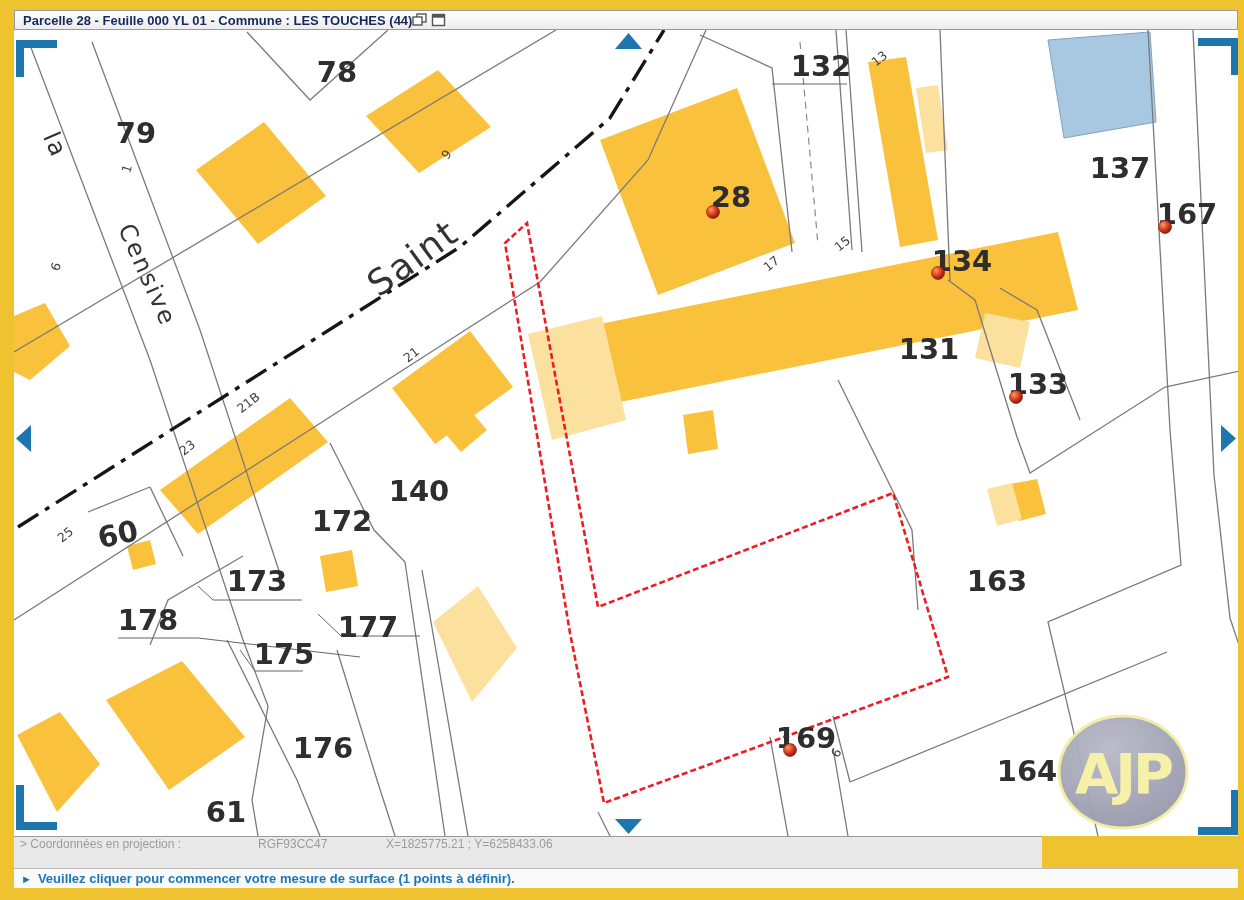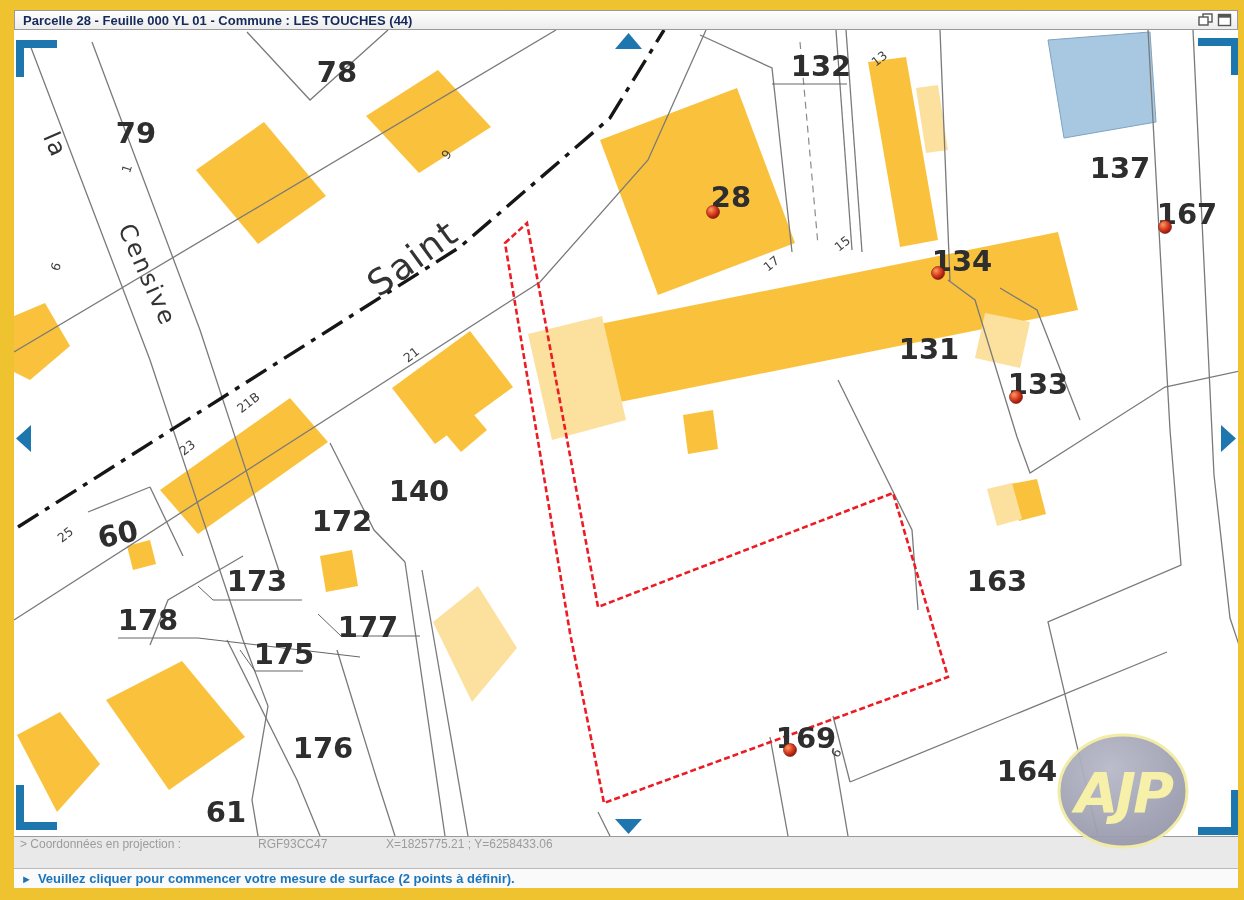--- a/index.html
+++ b/index.html
@@ -5,21 +5,21 @@
   html,body{margin:0;padding:0;}
   body{
     width:1244px;height:900px;position:relative;overflow:hidden;
     background:#EFC22F;
     font-family:"Liberation Sans",sans-serif;
   }
   .titlebar{
     position:absolute;left:14px;top:10px;width:1224px;height:20px;
     background:linear-gradient(#ffffff,#ececec);
     border:1px solid #9a9a9a;box-sizing:border-box;
-    display:flex;align-items:center;justify-content:space-between;
+    display:flex;align-items:center;justify-content:flex-start;
     padding:0 4px 0 8px;
   }
   .title{font-size:13px;font-weight:bold;color:#16295B;white-space:nowrap;}
   .winctl{display:flex;gap:3px;align-items:center;}
   .winctl svg{display:block;}
   .map{
     position:absolute;left:14px;top:30px;width:1224px;height:806px;
     background:#ffffff;cursor:crosshair;
   }
   .map svg{display:block;}
@@ -28,33 +28,33 @@
   .bldb{fill:#A8C7E0;stroke:#7FA3C4;stroke-width:1;}
   .pl{fill:none;stroke:#7a7a7a;stroke-width:1.3;}
   .pld{fill:none;stroke:#8a8a8a;stroke-width:1.2;stroke-dasharray:7 5;}
   .ld{fill:none;stroke:#666;stroke-width:1;}
   .center{fill:none;stroke:#161616;stroke-width:3.4;stroke-dasharray:24 8 5 8;}
   .red{fill:none;stroke:#EC1C24;stroke-width:2.6;stroke-dasharray:6 3;stroke-linejoin:miter;}
   .pnum{font-family:"DejaVu Sans",sans-serif;font-weight:bold;font-size:29px;fill:#2e2e2e;text-anchor:middle;}
   .snum{font-family:"DejaVu Sans",sans-serif;font-size:12.5px;fill:#3f3f3f;text-anchor:middle;}
   .street{font-family:"DejaVu Sans",sans-serif;fill:#333;text-anchor:middle;letter-spacing:2px;}
   .statusbar{
-    position:absolute;left:14px;top:836px;width:1224px;height:32px;
+    position:absolute;left:14px;top:836px;width:1028px;height:32px;
     background:#E9E9E9;border-top:1px solid #9a9a9a;box-sizing:border-box;
     font-size:12px;color:#9C9C9C;line-height:15px;overflow:hidden;
   }
   .srow{display:grid;grid-template-columns:238px 128px auto;padding-left:6px;white-space:nowrap;}
   .msgbar{
     position:absolute;left:14px;top:868px;width:1224px;height:20px;
     background:#FAFAFA;border-top:1px solid #bbbbbb;box-sizing:border-box;
     display:flex;align-items:center;font-size:13px;font-weight:bold;
     color:#1B75BC;padding-left:7px;white-space:nowrap;
   }
   .msgbar .tri{font-size:11px;margin-right:6px;}
-  .logo{position:absolute;left:1056px;top:731px;z-index:5;font-style:italic;}
+  .logo{position:absolute;left:1056px;top:712px;z-index:5;}
 </style>
 </head>
 <body>
 
 <div class="titlebar">
   <span class="title">Parcelle 28 - Feuille 000 YL 01 - Commune : LES TOUCHES (44)</span>
   <span class="winctl">
     <svg width="16" height="14">
       <rect x="5" y="1" width="9" height="8" fill="#ffffff" stroke="#555" stroke-width="1.4"></rect>
       <rect x="1" y="4" width="9" height="8" fill="#ffffff" stroke="#555" stroke-width="1.4"></rect>
@@ -202,21 +202,21 @@
 <div class="statusbar">
   <div class="srow">
     <span>&gt; Coordonnées en projection :</span>
     <span>RGF93CC47</span>
     <span>X=1825775.21 ; Y=6258433.06</span>
   </div>
 </div>
 
 <div class="msgbar">
   <span class="tri">►</span>
-  <span>Veuillez cliquer pour commencer votre mesure de surface (2 points à définir).</span>
+  <span>Veuillez cliquer pour commencer votre mesure de surface (1 points à définir).</span>
 </div>
 
 <div class="logo">
   <svg width="134" height="122">
     <defs>
       <radialGradient id="logoGrad" cx="0.4" cy="0.3" r="0.9">
         <stop offset="0" stop-color="#B9BAC8"></stop>
         <stop offset="1" stop-color="#8F91A5"></stop>
       </radialGradient>
     </defs>

